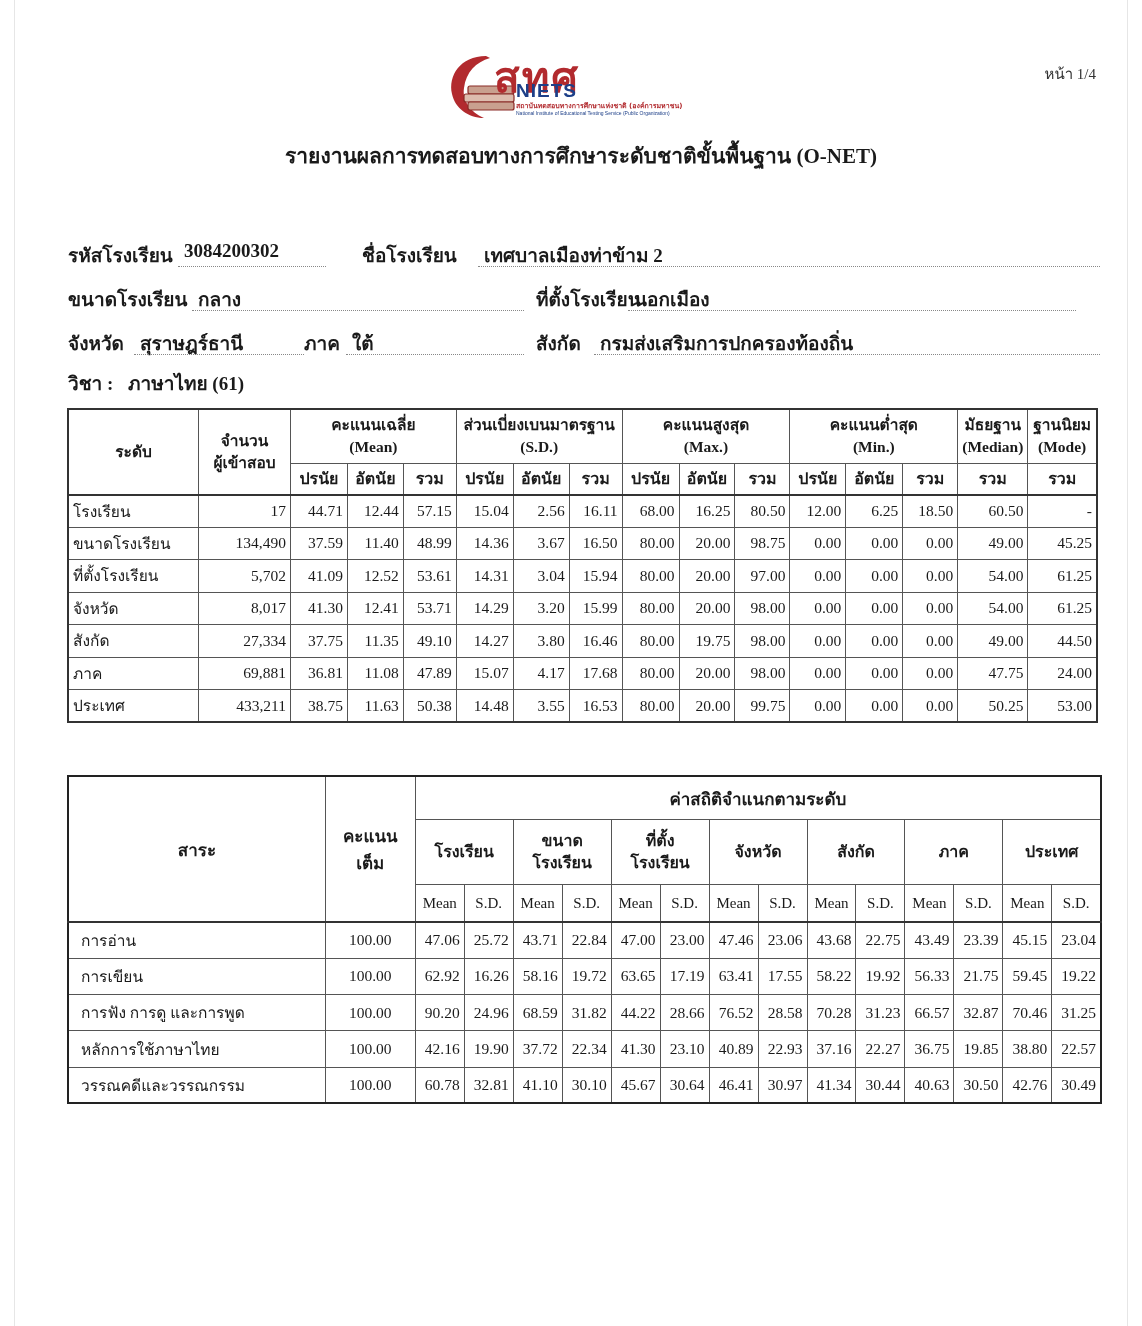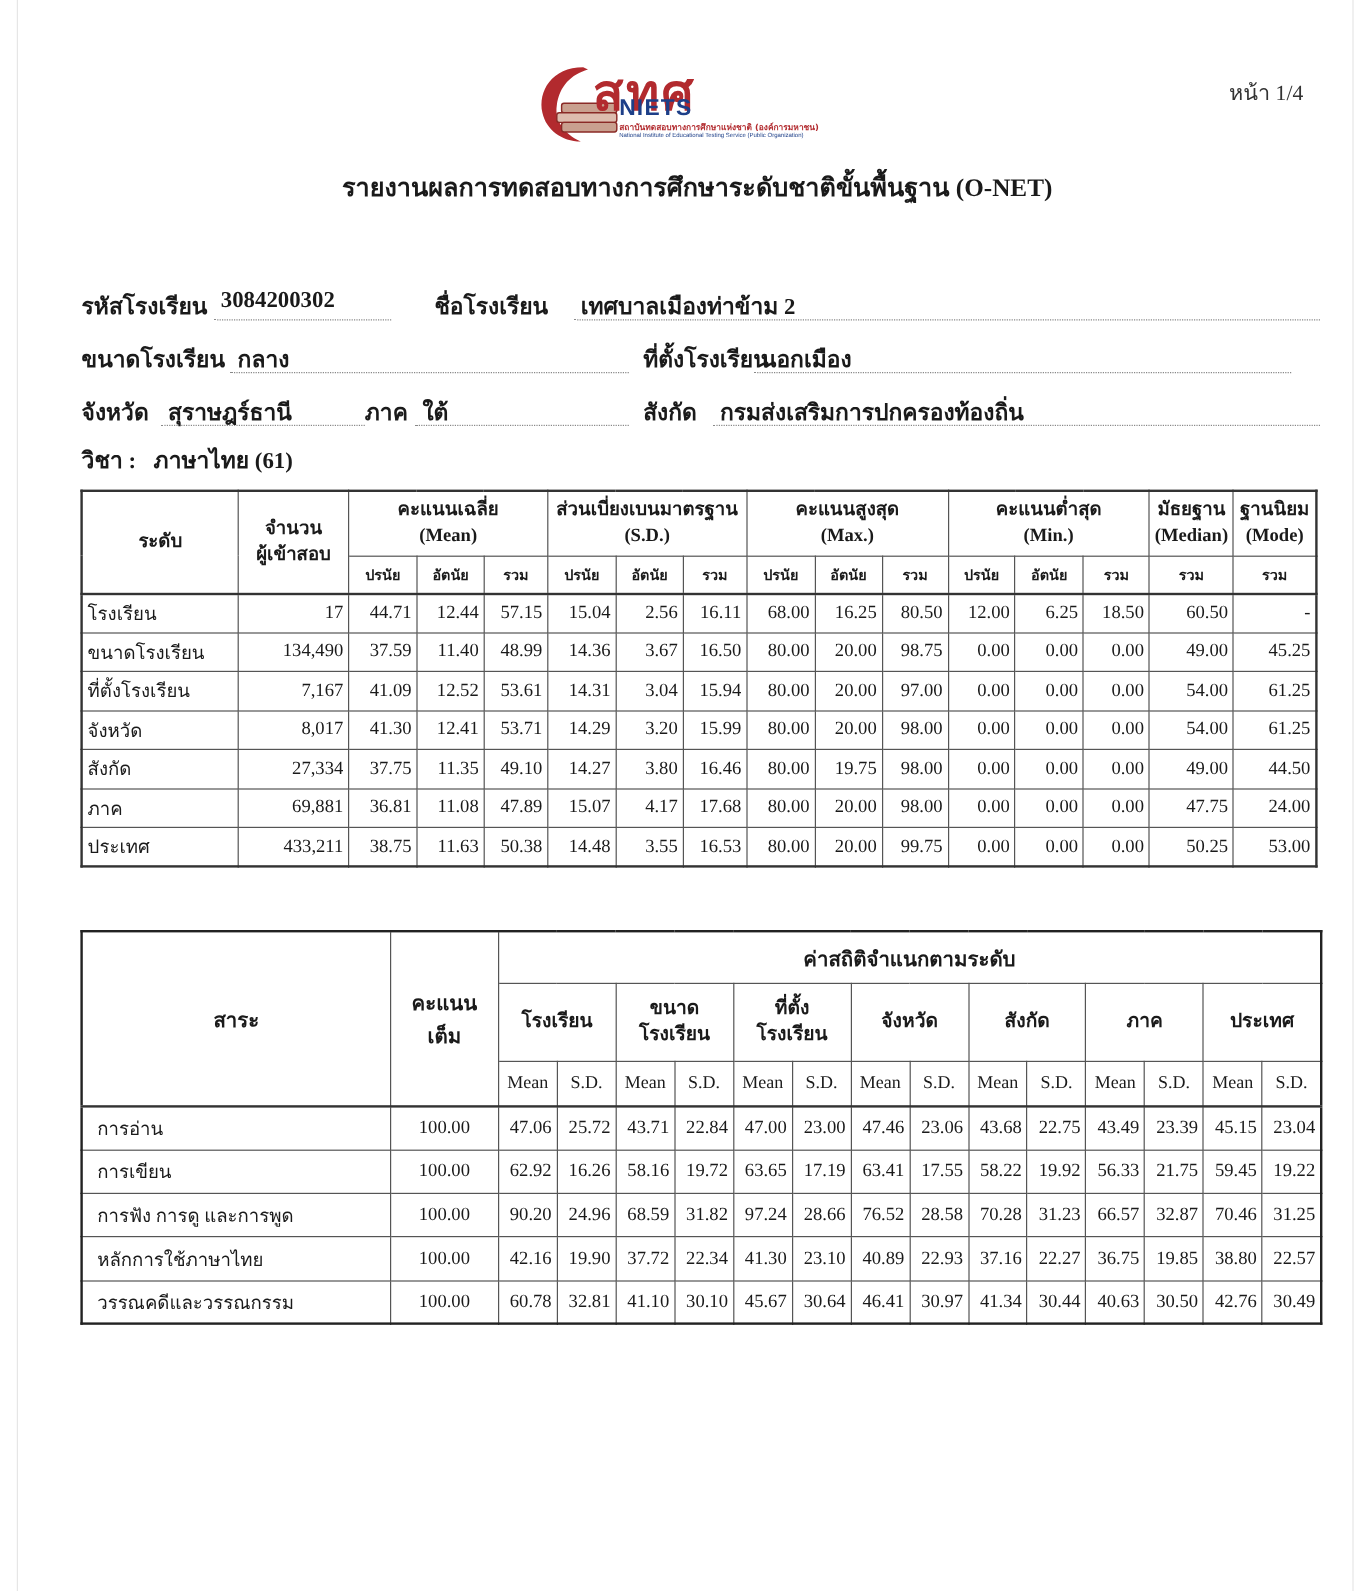--- a/index.html
+++ b/index.html
@@ -1,21 +1,21 @@
 <!DOCTYPE html>
 <html><head>
   <meta charset="utf-8">
   <style>
     html, body { margin: 0; padding: 0; background: #ffffff; }
     body {
       width: 1142px; height: 1326px; position: relative; overflow: hidden;
       font-family: "Liberation Serif", "DejaVu Serif", serif; color: #1a1a1a;
     }
     .frame-edge { position: absolute; top: 0; bottom: 0; width: 1px; background: #e6e6e6; }
-    .page-number { position: absolute; right: 56px; top: 62px; font-size: 18px; color: #333; }
+    .page-number { position: absolute; right: 46px; top: 62px; font-size: 15px; color: #333; }
 
     
     .logo { position: absolute; left: 446px; top: 50px; width: 260px; height: 72px; }
     .logo svg { position: absolute; left: 0; top: 0; }
     .logo-thai { position: absolute; left: 48px; top: -6px; font-size: 42px; font-weight: bold; color: #b22a2e;
       font-family: "DejaVu Sans", sans-serif; letter-spacing: 2px; }
     .logo-niets { position: absolute; left: 70px; top: 30px; font-size: 19px; font-weight: bold; color: #1d3f88;
       font-family: "Liberation Sans", sans-serif; letter-spacing: 1px; }
     .logo-sub-th { position: absolute; left: 70px; top: 50px; font-size: 7px; color: #b22a2e; font-weight: bold;
       font-family: "DejaVu Sans", sans-serif; white-space: nowrap; }
@@ -33,21 +33,21 @@
 
     
     table { border-collapse: collapse; position: absolute; }
     .t1 { left: 67px; top: 408px; width: 1031px; font-size: 15.5px; }
     .t1 td, .t1 th { border: 1px solid #555; padding: 0 4px; }
     .t1 th { font-weight: bold; text-align: center; line-height: 22px; }
     .t1 thead { border: 2px solid #333; }
     .t1 tbody tr { height: 32.5px; }
     .t1 tbody td { text-align: right; font-size: 15.5px; }
     .t1 tbody td.lv { text-align: left; }
-    .t1 .hdr-sub th { height: 30px; font-size: 12px; }
+    .t1 .hdr-sub th { height: 30px; font-size: 16px; }
     .t1 { border: 2px solid #333; }
 
     
     .t2 { left: 67px; top: 775px; width: 1035px; font-size: 15.5px; border: 2px solid #222; }
     .t2 td, .t2 th { border: 1px solid #555; padding: 0 4px; }
     .t2 th { font-weight: bold; text-align: center; }
     .t2 .row-top th { height: 42px; font-size: 17px; }
     .t2 .row-mid th { height: 64px; font-size: 16px; line-height: 22px; }
     .t2 .row-sub th { height: 36px; font-weight: normal; font-size: 15px; }
     .t2 tbody tr { height: 36.3px; }
@@ -208,21 +208,21 @@
         <td>20.00</td>
         <td>98.75</td>
         <td>0.00</td>
         <td>0.00</td>
         <td>0.00</td>
         <td>49.00</td>
         <td>45.25</td>
       </tr>
       <tr>
         <td class="lv">ที่ตั้งโรงเรียน</td>
-        <td>7,167</td>
+        <td>5,702</td>
         <td>41.09</td>
         <td>12.52</td>
         <td>53.61</td>
         <td>14.31</td>
         <td>3.04</td>
         <td>15.94</td>
         <td>80.00</td>
         <td>20.00</td>
         <td>97.00</td>
         <td>0.00</td>
@@ -413,21 +413,21 @@
         <td>59.45</td>
         <td>19.22</td>
       </tr>
       <tr>
         <td class="sub">การฟัง การดู และการพูด</td>
         <td class="full">100.00</td>
         <td>90.20</td>
         <td>24.96</td>
         <td>68.59</td>
         <td>31.82</td>
-        <td>97.24</td>
+        <td>44.22</td>
         <td>28.66</td>
         <td>76.52</td>
         <td>28.58</td>
         <td>70.28</td>
         <td>31.23</td>
         <td>66.57</td>
         <td>32.87</td>
         <td>70.46</td>
         <td>31.25</td>
       </tr>

